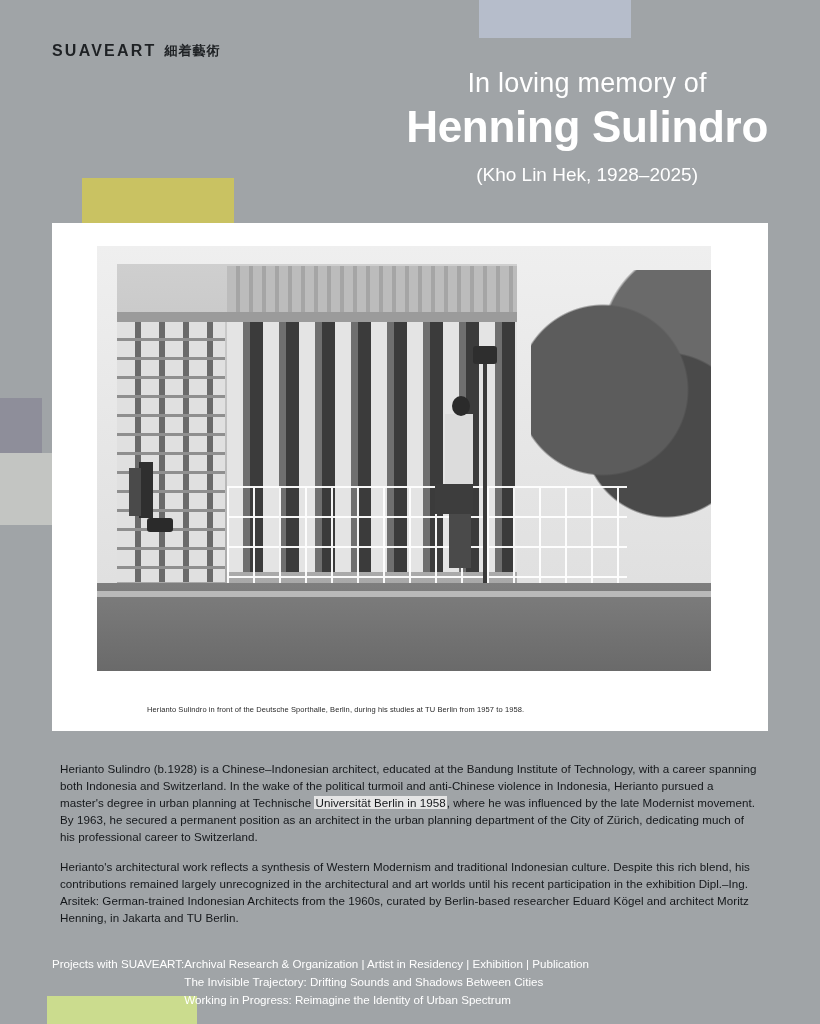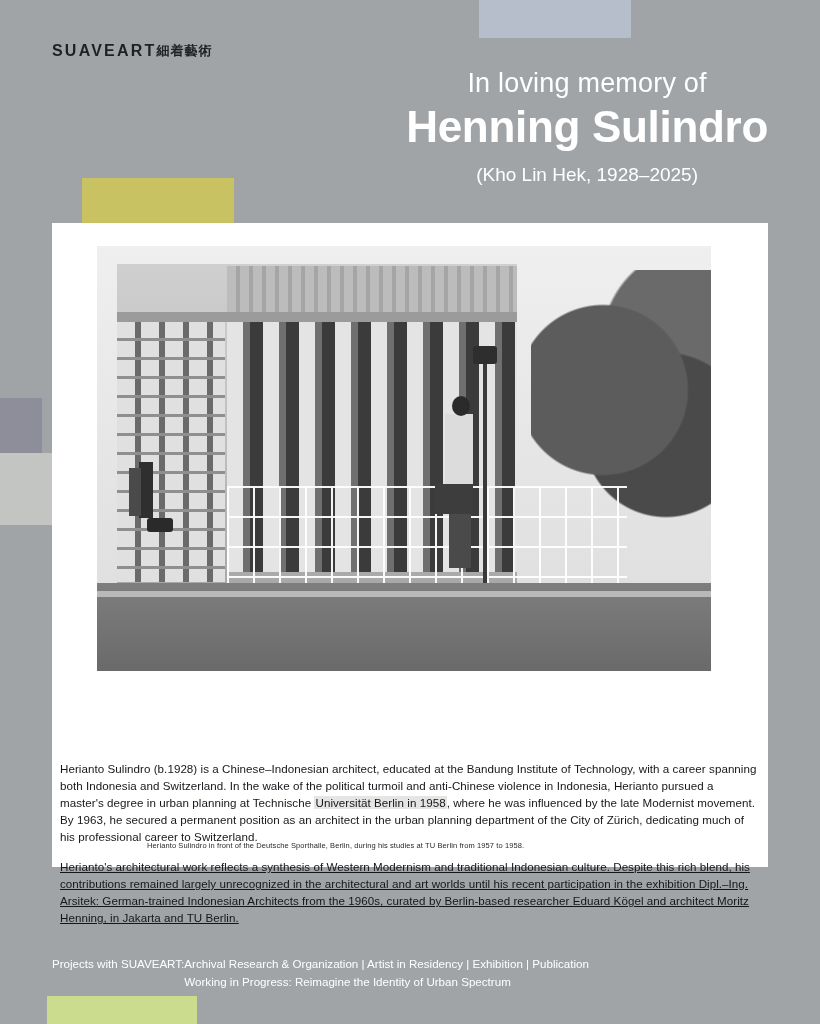--- a/index.html
+++ b/index.html
@@ -19,21 +19,21 @@
   .deco { position: absolute; }
   .deco-top-blue   { left: 479px; top: 0;    width: 152px; height: 38px;  background: #b6bdcb; }
   .deco-olive      { left: 82px;  top: 178px; width: 152px; height: 63px; background: #c9c262; }
   .deco-grayblock  { left: 0;     top: 398px; width: 42px;  height: 110px; background: #8e8e9a; }
   .deco-graylight  { left: 0;     top: 453px; width: 60px;  height: 72px;  background: #c3c5c2; }
   .deco-green-bl   { left: 47px;  top: 996px; width: 150px; height: 28px;  background: #cbdc8e; }
 
   
   .logo {
     position: absolute; left: 52px; top: 42px;
-    display: flex; align-items: flex-start; 
+    display: flex; align-items: flex-start; gap: 8px;
     color: #1e2124;
   }
   .logo-main {
     font-size: 16px; font-weight: 700; letter-spacing: 2.2px;
   }
   .logo-cjk { font-size: 13px; font-weight: 700; letter-spacing: 1px; }
 
   .memorial {
     position: absolute; right: 52px; top: 68px;
     text-align: center; color: #ffffff;
@@ -46,21 +46,21 @@
     font-size: 44px; font-weight: 700; letter-spacing: -.3px;
     line-height: 1.2; margin-top: 2px;
   }
   .memorial .line3 {
     font-size: 19px; font-weight: 400; margin-top: 10px;
   }
 
   
   .photo-card {
     position: absolute; left: 52px; top: 223px;
-    width: 716px; height: 644px;
+    width: 716px; height: 508px;
     background: #ffffff;
     padding: 23px 23px 0 23px;
   }
   .photo-frame {
     position: relative;
     width: 614px; height: 425px;
     margin-left: 22px;
     overflow: hidden;
     background: #cfcfcf;
   }
@@ -114,21 +114,21 @@
   .ph-case     { position:absolute; left:338px; top:238px; width:38px; height:30px; background:#3d3d3d; }
   .ph-fig1 { position:absolute; left:42px; top:216px; width:14px; height:56px; background:#2f2f2f; }
   .ph-fig2 { position:absolute; left:32px; top:222px; width:12px; height:48px; background:#4a4a4a; }
   .ph-dog  { position:absolute; left:50px; top:272px; width:26px; height:14px; background:#2a2a2a; border-radius:3px; }
 
   
   .body-text {
     position: absolute; left: 60px; top: 760px; width: 700px;
     color: #14171a; font-size: 11.6px; line-height: 1.47; letter-spacing: .05px;
   }
-  .body-text p + p { margin-top: 13px; text-decoration: underline; }
+  .body-text p + p { margin-top: 13px; }
   .hl { background: #e5e5e5; padding: 0 1px; }
 
   
   .footer {
     position: absolute; left: 52px; top: 955px; width: 720px;
     display: flex; 
     color: #ffffff; font-size: 11.6px; line-height: 1.55;
   }
   .footer-label { white-space: nowrap; }
   .footer-list { }
@@ -182,17 +182,18 @@
 
   <div class="body-text">
     <p><span>Herianto Sulindro (b.1928) is a Chinese–Indonesian architect, educated at the Bandung Institute of Technology, with a career spanning both Indonesia and Switzerland. In the wake of the political turmoil and anti-Chinese violence in Indonesia, Herianto pursued a master's degree in urban planning at Technische </span><span class="hl">Universität Berlin in 1958</span><span>, where he was influenced by the late Modernist movement. By 1963, he secured a permanent position as an architect in the urban planning department of the City of Zürich, dedicating much of his professional career to Switzerland.</span></p>
     <p>Herianto's architectural work reflects a synthesis of Western Modernism and traditional Indonesian culture. Despite this rich blend, his contributions remained largely unrecognized in the architectural and art worlds until his recent participation in the exhibition Dipl.–Ing. Arsitek: German-trained Indonesian Architects from the 1960s, curated by Berlin-based researcher Eduard Kögel and architect Moritz Henning, in Jakarta and TU Berlin.</p>
   </div>
 
   <div class="footer">
     <div class="footer-label">Projects with SUAVEART:</div>
     <div class="footer-list">
       <div>Archival Research &amp; Organization | Artist in Residency | Exhibition | Publication</div>
+      <div>The Invisible Trajectory: Drifting Sounds and Shadows Between Cities</div>
       <div>Working in Progress: Reimagine the Identity of Urban Spectrum</div>
     </div>
   </div>
 
 </div>
 
 </body></html>

